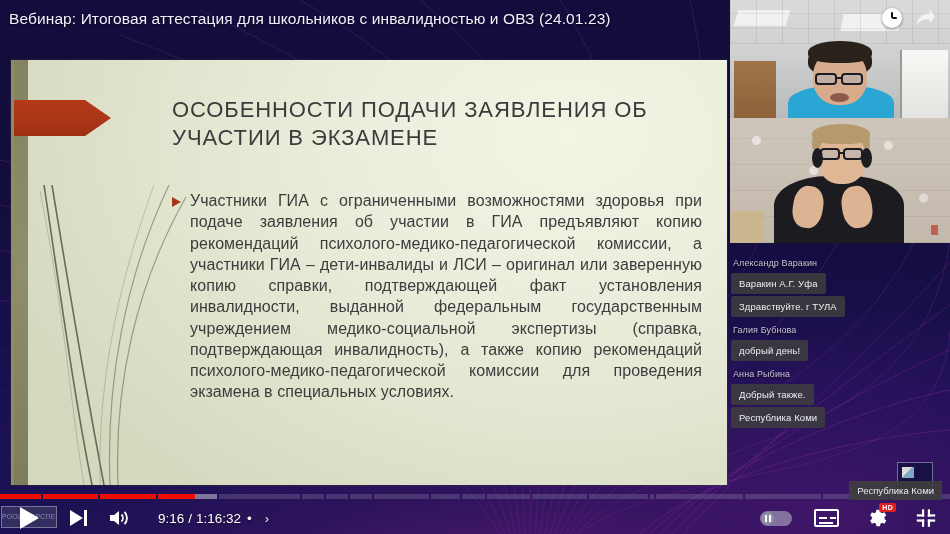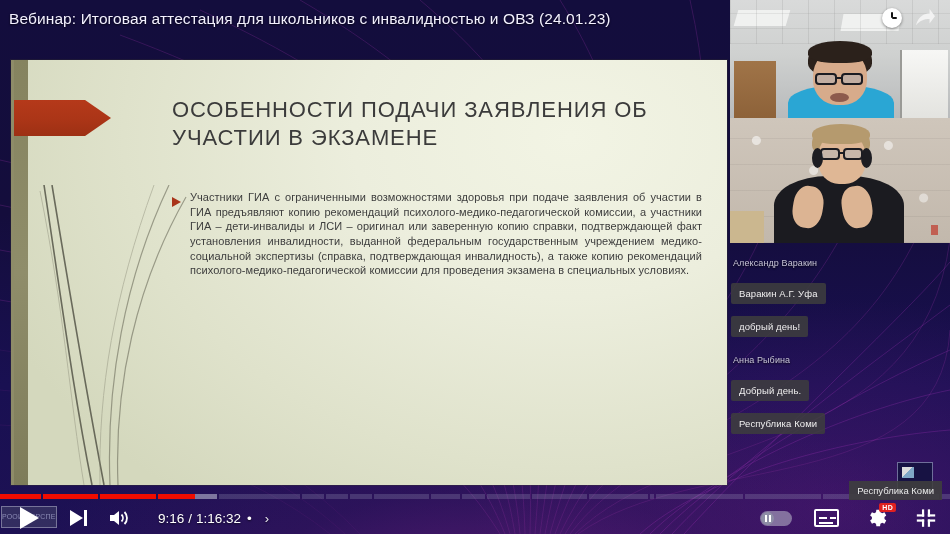--- a/index.html
+++ b/index.html
@@ -79,21 +79,21 @@
   .bullet-row { display: flex; align-items: flex-start; gap: 9px; }
   .bullet-mark {
     flex: 0 0 auto;
     margin-top: 7px;
     width: 0; height: 0;
     border-top: 5px solid transparent;
     border-bottom: 5px solid transparent;
     border-left: 9px solid #a9341a;
   }
   .bullet-text {
-    font-size: 11px;
+    font-size: 16px;
     line-height: 1.33;
     text-align: justify;
     color: #3d3d3d;
     letter-spacing: .05px;
   }
 
   
   .cam {
     position: absolute; right: 0;
     width: 220px;
@@ -157,21 +157,21 @@
   }
   .ic-clock::before { width: 1.8px; height: 6px; left: 9px; top: 4px; }
   .ic-clock::after  { width: 5px; height: 1.8px; left: 10px; top: 9px; }
   .ic-share { width: 22px; height: 20px; }
 
   
   #chat {
     position: absolute; right: 8px; top: 252px;
     width: 216px;
     z-index: 5;
-    display: flex; flex-direction: column; gap: 12px;
+    display: flex; flex-direction: column; gap: 2px;
   }
   .chat-name {
     color: #c6c3d6;
     font-size: 9px;
     margin: 6px 0 3px 7px;
     text-shadow: 0 1px 2px rgba(0,0,0,.8);
     letter-spacing: .1px;
   }
   .chat-bubble {
     align-self: flex-start;
@@ -411,26 +411,28 @@
     <div style="position:absolute;left:63px;top:68px;width:30px;height:42px;border-radius:44%;background:#dcb493;transform:rotate(9deg);"></div>
     <div style="position:absolute;left:112px;top:68px;width:30px;height:42px;border-radius:44%;background:#dcb493;transform:rotate(-9deg);"></div>
     <div style="position:absolute;right:12px;bottom:8px;width:7px;height:10px;background:#c0392b;opacity:.7;"></div>
   </div>
 
   <div id="chat">
 
     <div class="chat-name">Александр Варакин</div>
     <div class="chat-bubble">Варакин А.Г. Уфа</div>
 
-
-
+    <div class="chat-bubble">Здравствуйте. г ТУЛА</div>
+
+
+    <div class="chat-name">Галия Бубнова</div>
     <div class="chat-bubble">добрый день!</div>
 
     <div class="chat-name">Анна Рыбина</div>
-    <div class="chat-bubble">Добрый день.</div>
+    <div class="chat-bubble">Добрый также.</div>
 
     <div class="chat-bubble">Республика Коми</div>
   </div>
 
   <div id="thumb-box">
     <span class="brk"></span>
   </div>
 
   <div id="controls">
 

